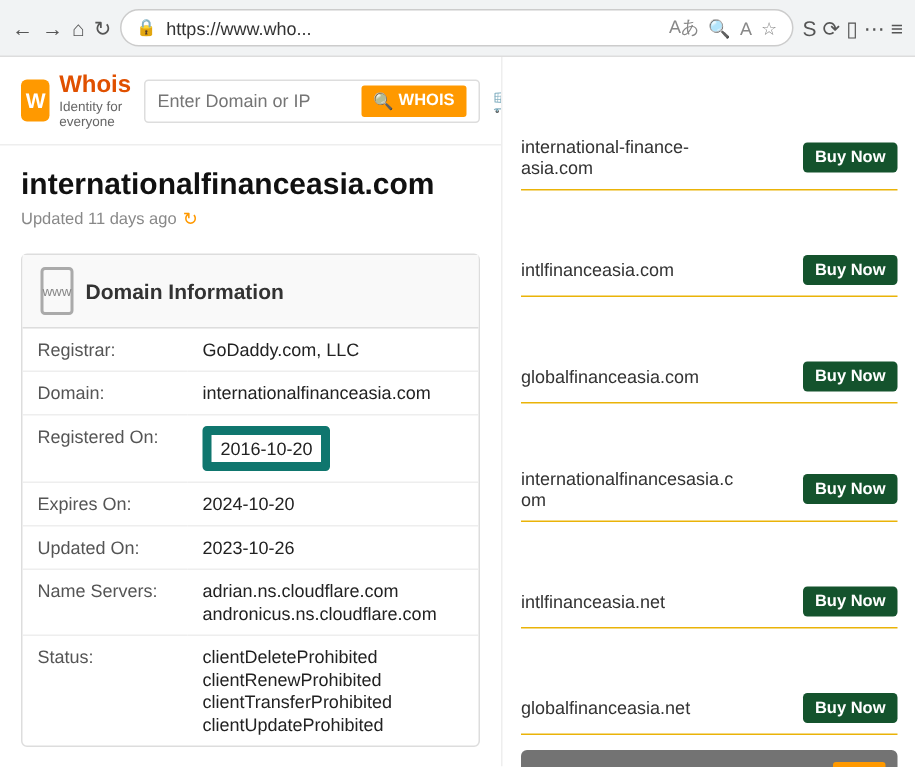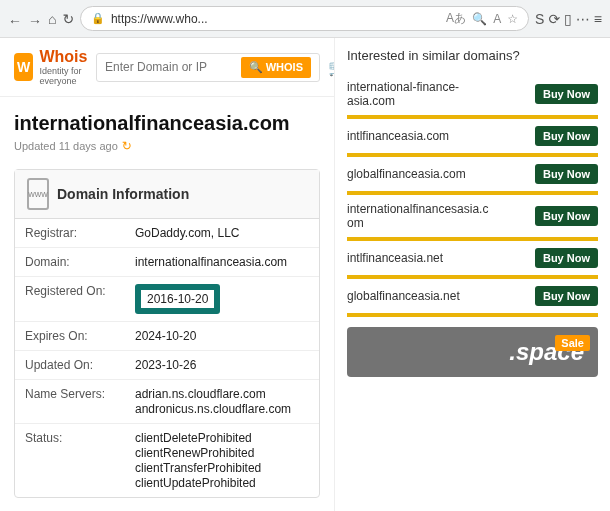--- a/index.html
+++ b/index.html
@@ -52,21 +52,21 @@
     .info-table td:first-child { color: #555; font-weight: 500; width: 110px; white-space: nowrap; }
     .info-table td:last-child { color: #222; }
 
     .status-list { display: flex; flex-direction: column; gap: 1px; }
     .nameserver-list { display: flex; flex-direction: column; gap: 1px; }
 
     
     .right-panel { flex: 1; padding: 10px 12px; overflow-y: auto; }
     .similar-header { font-size: 13px; color: #333; margin-bottom: 10px; font-weight: 400; }
 
-    .domain-row { display: flex; align-items: center; justify-content: space-between; padding: 7px 0; border-bottom: 4px solid #eab308; }
+    .domain-row { display: flex; align-items: center; justify-content: space-between; padding: 7px 0; border-bottom: 1px solid #eab308; margin-top: 36px; }
     .domain-row:last-of-type { border-bottom: none; }
     .domain-name { font-size: 12px; color: #333; }
     .buy-btn { background: #14532d; color: #fff; border: none; border-radius: 3px; padding: 4px 8px; font-size: 11px; font-weight: bold; cursor: pointer; white-space: nowrap; }
 
     .space-banner { background: #737373; border-radius: 4px; margin-top: 10px; padding: 10px 14px; display: flex; align-items: center; justify-content: flex-end; min-height: 50px; position: relative; overflow: hidden; }
     .space-text { font-size: 24px; font-weight: bold; color: #fff; font-style: italic; }
     .sale-badge { background: #f90; color: #fff; font-size: 11px; font-weight: bold; padding: 2px 6px; border-radius: 2px; position: absolute; top: 8px; right: 8px; }
   </style>
 </head>
 <body>
@@ -181,21 +181,20 @@
             </div>
           </td>
         </tr>
       </tbody>
         </table>
     </div>
 
   </div>
 
   <div class="right-panel">
-    <div class="similar-header">Interested in similar domains?</div>
 
     <div class="domain-row">
       <span class="domain-name">international-finance-<br>asia.com</span>
       <button class="buy-btn">Buy Now</button>
     </div>
     <div class="domain-row">
       <span class="domain-name">intlfinanceasia.com</span>
       <button class="buy-btn">Buy Now</button>
     </div>
     <div class="domain-row">

